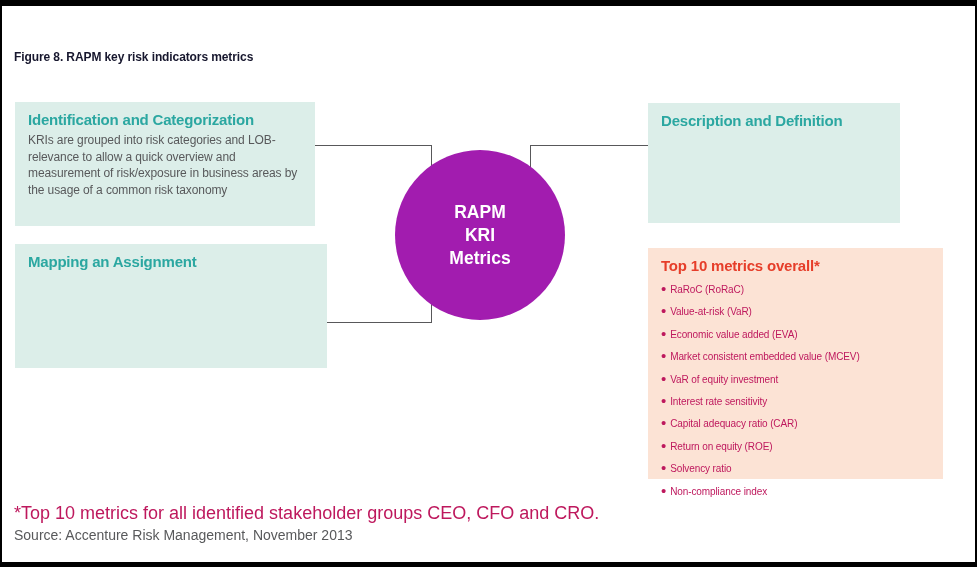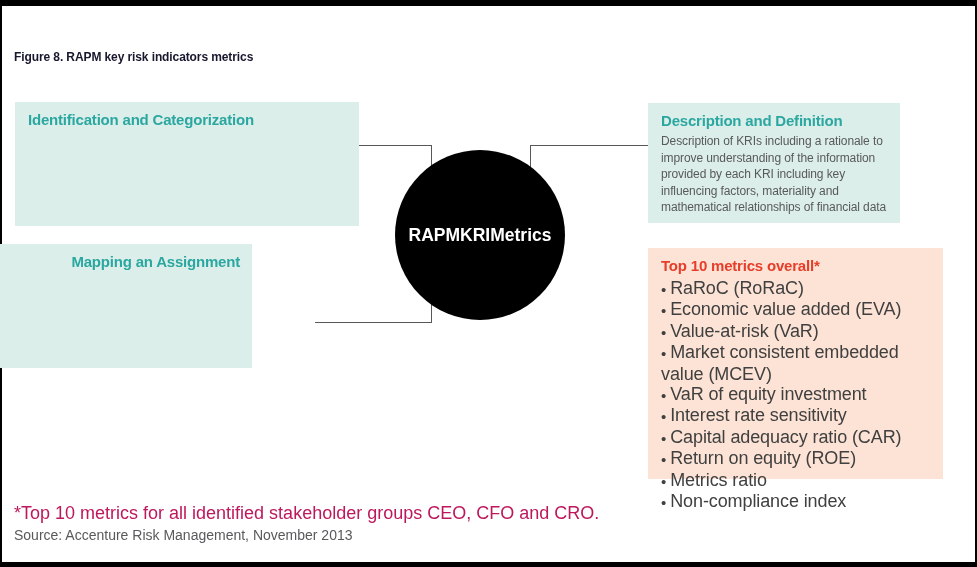--- a/index.html
+++ b/index.html
@@ -38,56 +38,56 @@
   .connector-right {
     position: absolute; left: 530px; top: 145px;
     width: 118px; height: 32px;
     border-top: 1px solid #58585a;
     border-left: 1px solid #58585a;
   }
 
   .center-circle {
     position: absolute; left: 395px; top: 150px;
     width: 170px; height: 170px; border-radius: 50%;
-    background: #000000;
-    display: flex; 
+    background: #a21caf;
+    display: flex; flex-direction: column;
     align-items: center; justify-content: center;
     color: #ffffff; font-size: 17.5px; font-weight: 600;
     line-height: 23px; text-align: center;
   }
 
   .info-box {
     position: absolute;
     padding: 9px 12px 10px 13px;
   }
   .box-teal { background: #dceee9; }
   .box-orange { background: #fce3d5; }
 
-  .box-identification { left: 15px;  top: 102px; width: 344px; height: 124px; }
-  .box-mapping        { left: 0;  top: 244px; width: 252px; height: 124px; text-align: right; }
+  .box-identification { left: 15px;  top: 102px; width: 300px; height: 124px; }
+  .box-mapping        { left: 15px;  top: 244px; width: 312px; height: 124px; }
   .box-description    { left: 648px; top: 103px; width: 252px; height: 120px; }
   .box-top-metrics    { left: 648px; top: 248px; width: 295px; height: 231px; }
 
   .box-heading-teal {
     color: #2ba7a1; font-size: 15px; font-weight: 700;
     margin-bottom: 4px; letter-spacing: -0.2px;
   }
   .box-heading-red {
     color: #e63e2a; font-size: 15px; font-weight: 700;
     margin-bottom: 4px; letter-spacing: -0.2px;
   }
   .box-body {
     color: #58595b; font-size: 12px; line-height: 16.5px;
     letter-spacing: -0.1px;
   }
   .box-mapping .box-body { line-height: 17px; }
 
   .metric-list { list-style: none; }
   .metric-list li {
-    color: #404040; font-size: 18px; line-height: 20.4px;
+    color: #be185d; font-size: 10px; line-height: 20.4px;
     letter-spacing: -0.1px;
   }
   .metric-list li::before {
     content: "\2022";
     font-size: 15px;
     margin-right: 4px;
     position: relative; top: 1px;
   }
 
   .footnote {
@@ -115,43 +115,43 @@
   <div class="connector-right"></div>
 
   <div class="center-circle">
     <span>RAPM</span>
     <span>KRI</span>
     <span>Metrics</span>
   </div>
 
   <div class="info-box box-teal box-identification">
     <div class="box-heading-teal">Identification and Categorization</div>
+    <div class="box-body">KRIs are grouped into risk categories and LOB-relevance to allow a quick overview and measurement of risk/exposure in business areas by the usage of a common risk taxonomy</div>
   </div>
 
   <div class="info-box box-teal box-mapping">
     <div class="box-heading-teal">Mapping an Assignment</div>
   </div>
 
   <div class="info-box box-teal box-description">
     <div class="box-heading-teal">Description and Definition</div>
-    <div class="box-body">Description of KRIs including a rationale to improve understanding of the information provided by each KRI including key influencing factors, materiality and mathematical relationships of financial data</div>
   </div>
 
   <div class="info-box box-orange box-top-metrics">
     <div class="box-heading-red">Top 10 metrics overall*</div>
     <ul class="metric-list">
       <li>RaRoC (RoRaC)</li>
+      <li>Value-at-risk (VaR)</li>
       <li>Economic value added (EVA)</li>
-      <li>Value-at-risk (VaR)</li>
       <li>Market consistent embedded value (MCEV)</li>
       <li>VaR of equity investment</li>
       <li>Interest rate sensitivity</li>
       <li>Capital adequacy ratio (CAR)</li>
       <li>Return on equity (ROE)</li>
-      <li>Metrics ratio</li>
+      <li>Solvency ratio</li>
       <li>Non-compliance index</li>
     </ul>
   </div>
 
   <div class="footnote">*Top 10 metrics for all identified stakeholder groups CEO, CFO and CRO.</div>
   <div class="source-note">Source: Accenture Risk Management, November 2013</div>
 
 </div>
 
 </body></html>

